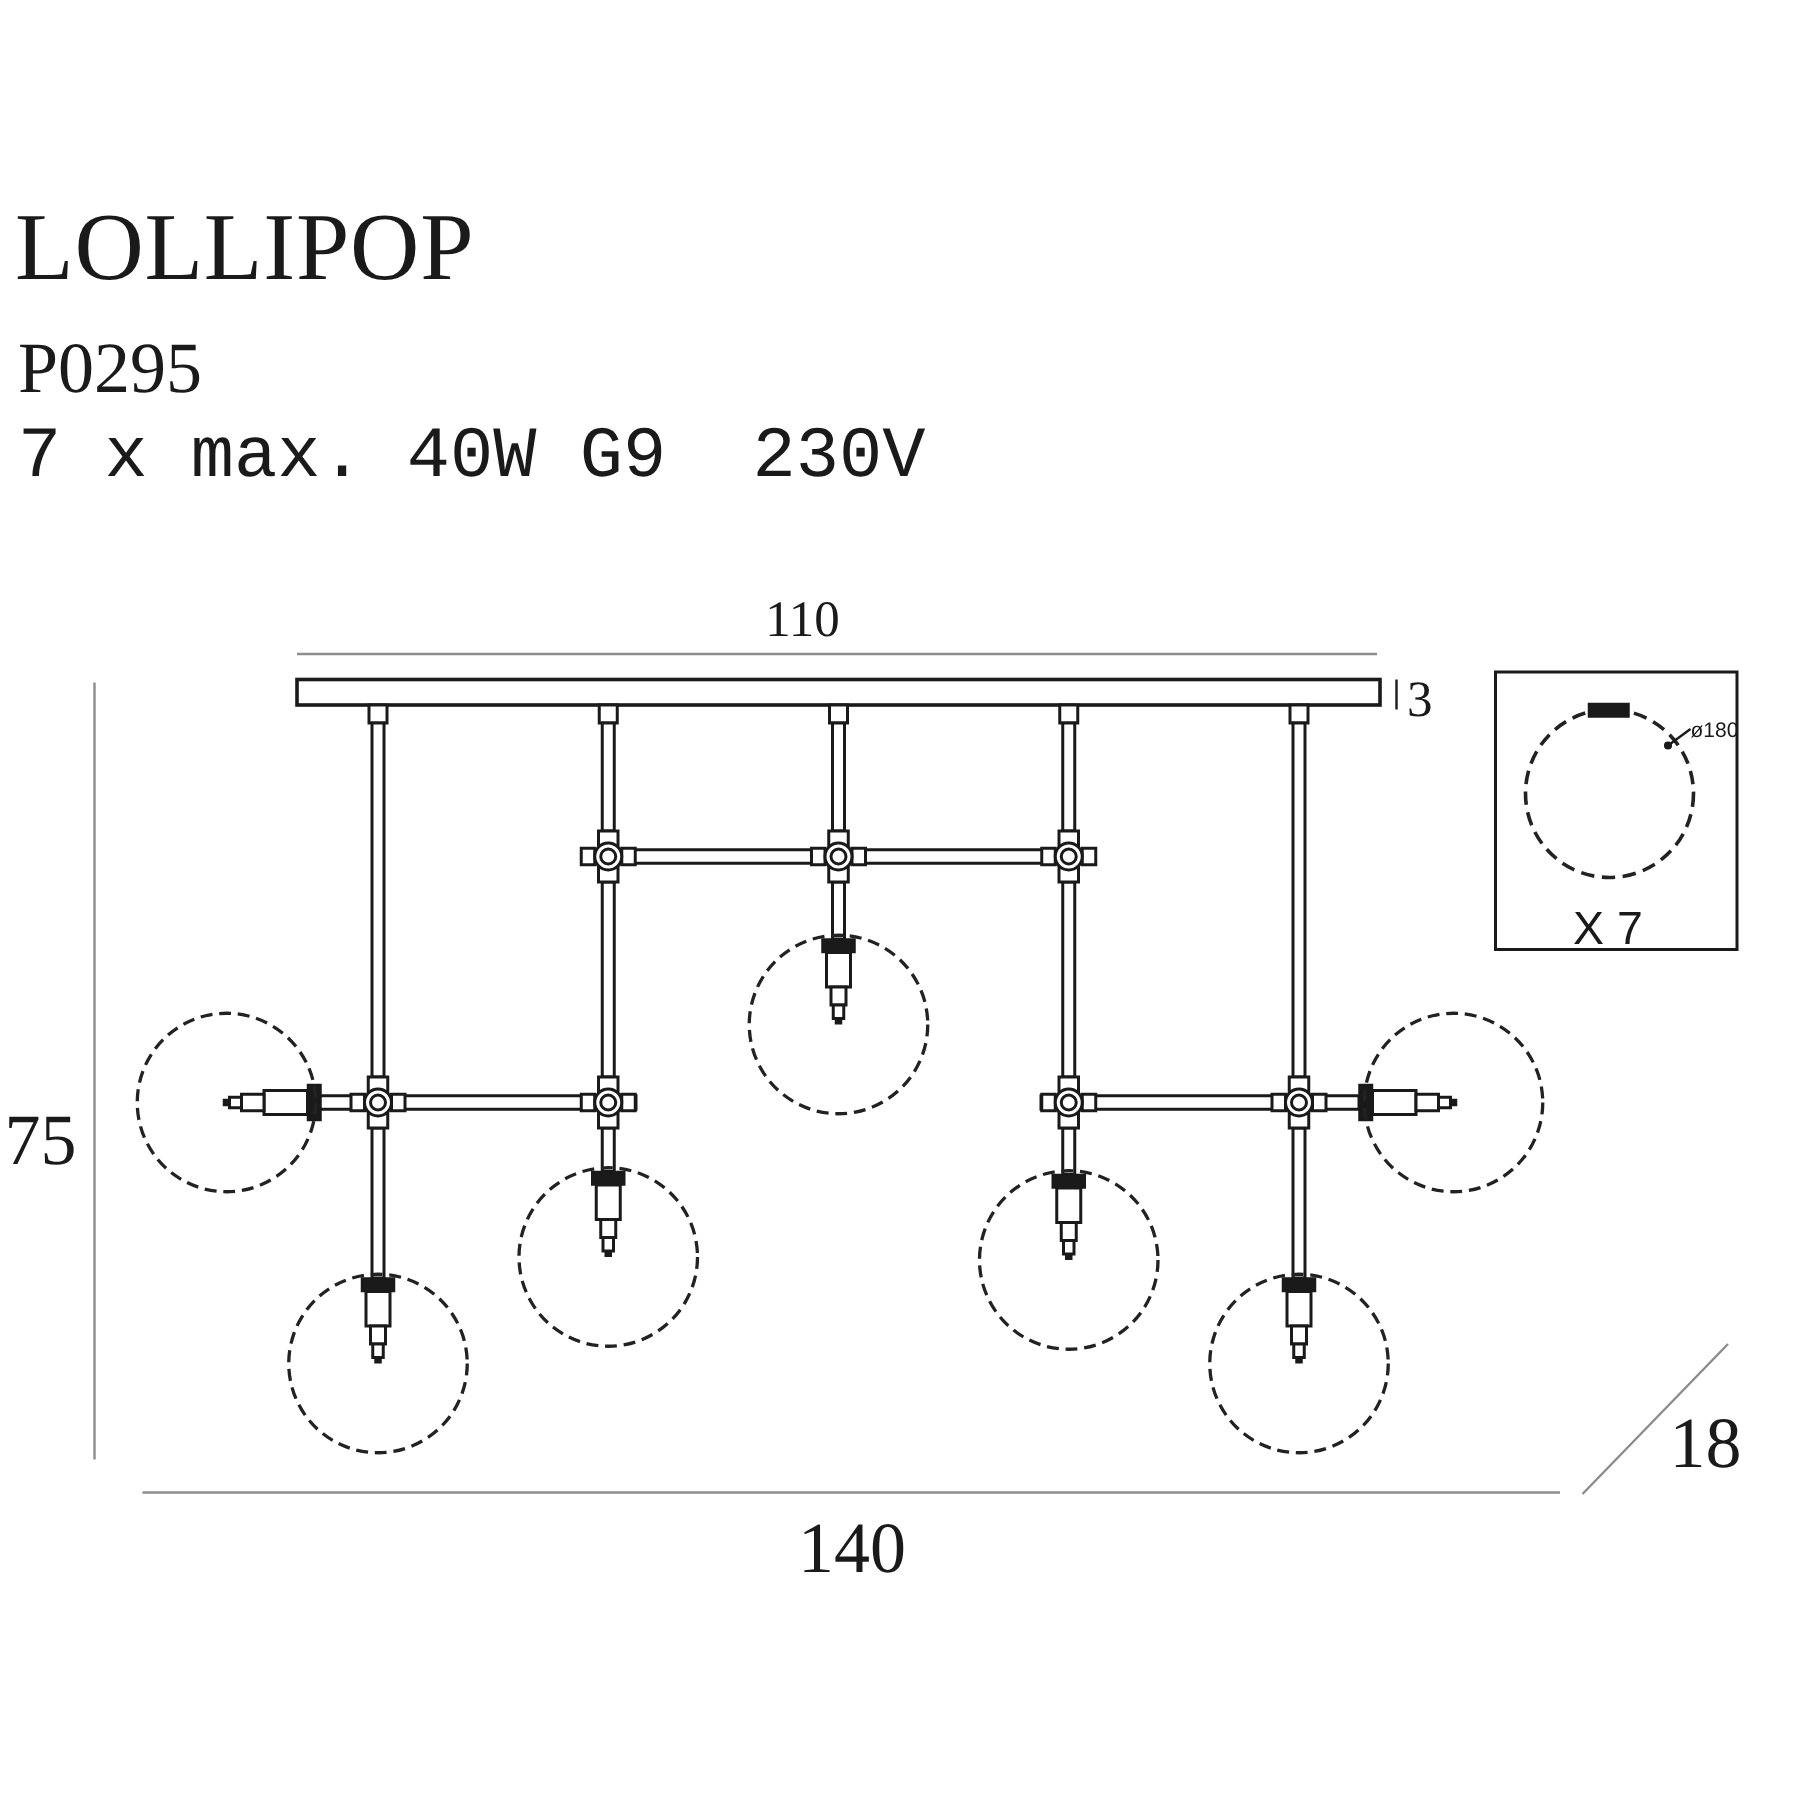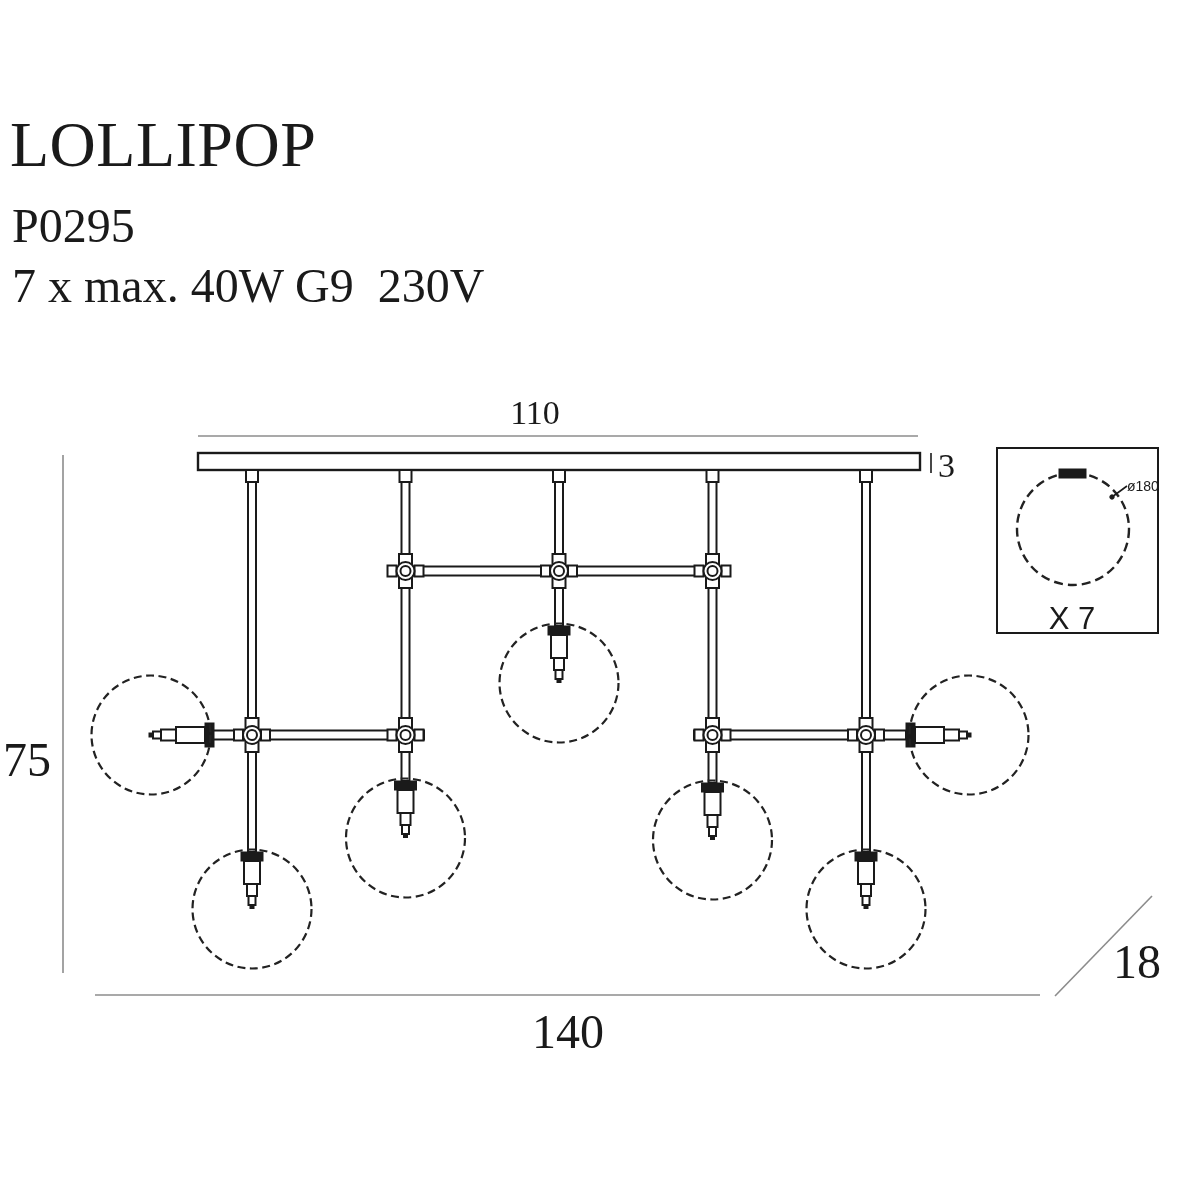--- a/index.html
+++ b/index.html
@@ -1,20 +1,20 @@
 <!DOCTYPE html>
 <html><head>
 <meta charset="utf-8">
 <style>
   html,body{margin:0;padding:0;background:#fff;}
   body{width:1200px;height:1200px;position:relative;font-family:"Liberation Serif",serif;color:#1a1a1a;}
-  .hdr{position:absolute;left:10px;white-space:pre;}
+  .hdr{position:absolute;left:10px;white-space:pre;margin-top:20px;}
   #title{top:108px;font-size:64px;letter-spacing:.5px;}
   #model{top:198px;left:12px;font-size:48px;text-align:right;}
-  #spec{top:258px;left:12px;font-size:48px;}
+  #spec{top:258px;left:12px;font-size:48px;font-family:Liberation Mono, monospace;}
   svg{position:absolute;left:0;top:0;}
   .part{fill:#ffffff;stroke:#1a1a1a;stroke-width:2;}
   .dark{fill:#1a1a1a;stroke:#1a1a1a;stroke-width:1;}
   .globe{fill:none;stroke:#222222;stroke-width:2.2;stroke-dasharray:8 4.5;}
   .dim{stroke:#8c8c8c;stroke-width:1.6;fill:none;}
   .tick{stroke:#1a1a1a;stroke-width:1.6;fill:none;}
   .dimtext{font-family:"Liberation Serif",serif;fill:#1a1a1a;font-size:48px;}
   .dimtext.small{font-size:34px;}
   .sans{font-family:"Liberation Sans",sans-serif;fill:#1a1a1a;}
 </style>

